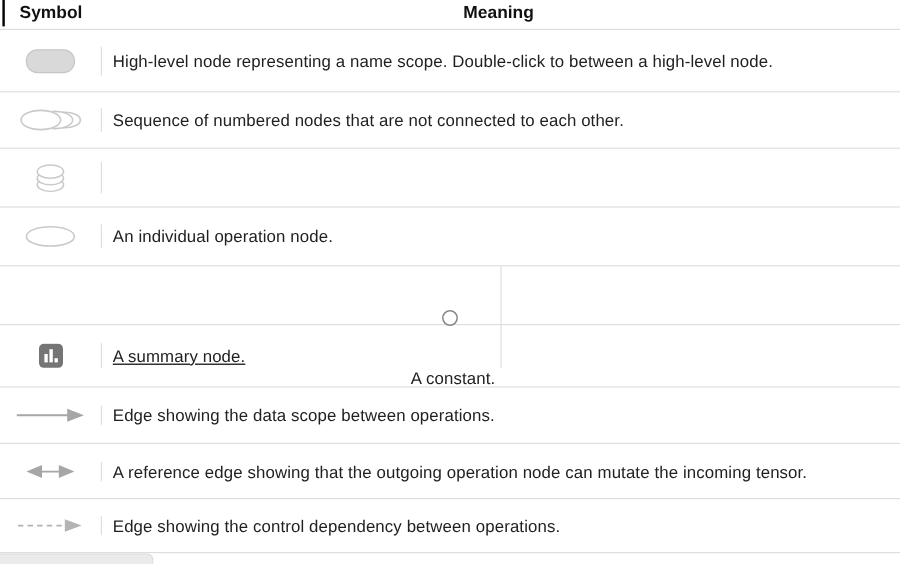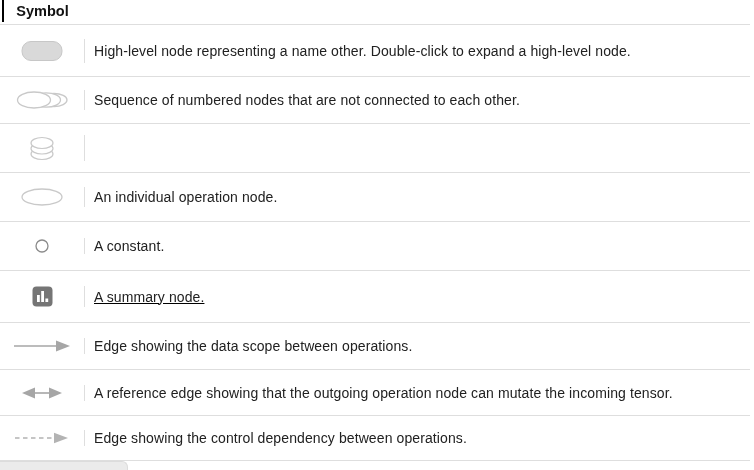--- a/index.html
+++ b/index.html
@@ -18,21 +18,21 @@
   .cell-symbol { width: 85px; flex: 0 0 85px; display: flex; align-items: center; justify-content: center; }
   .cell-meaning { flex: 1 1 auto; display: flex; align-items: center; padding-left: 9px; padding-right: 4px; }
   .t-body .cell-symbol { border-right: 1px solid #dedede; }
   .t-body .cell-meaning { font-size: 14px; color: #212121; letter-spacing: 0.1px; }
 
   
   .t-body .t-row:nth-child(1) { height: 52px; }
   .t-body .t-row:nth-child(2) { height: 47px; }
   .t-body .t-row:nth-child(3) { height: 49px; }
   .t-body .t-row:nth-child(4) { height: 49px; }
-  .t-body .t-row:nth-child(5) { height: 49px; }
+  .t-body .t-row:nth-child(5) { height: 49px; flex-direction: column; }
   .t-body .t-row:nth-child(6) { height: 52px; text-decoration: underline; }
   .t-body .t-row:nth-child(7) { height: 47px; }
   .t-body .t-row:nth-child(8) { height: 46px; }
   .t-body .t-row:nth-child(9) { height: 45px; }
 
   .header-left-tick {
     position: absolute; left: 2px; top: 0; width: 2px; height: 22px; background: #000000;
   }
   .hscrollbar-thumb {
     position: absolute; left: 0; bottom: 0; width: 128px; height: 9px;
@@ -45,31 +45,32 @@
 <body>
 
 <div class="page">
 
   <div class="header-left-tick"></div>
 
   <div class="symbol-table">
 
     <div class="t-row t-header">
       <div class="cell cell-symbol">Symbol</div>
+      <div class="cell cell-meaning" style="justify-content:center; padding-left:0;">Meaning</div>
     </div>
 
     <div class="t-body">
 
       <div class="t-row">
         <div class="cell-symbol">
           <svg width="46" height="24" viewBox="0 0 46 24">
             <rect x="3" y="2.5" width="40" height="19" rx="9" fill="#d9d9d9" stroke="#c7c7c7" stroke-width="1"></rect>
           </svg>
         </div>
-        <div class="cell-meaning">High-level node representing a name other. Double-click to expand a high-level node.</div>
+        <div class="cell-meaning">High-level node representing a name scope. Double-click to between a high-level node.</div>
       </div>
 
       <div class="t-row">
         <div class="cell-symbol">
           <svg width="54" height="20" viewBox="0 0 54 20">
             <ellipse cx="39" cy="10" rx="13" ry="6.5" fill="#ffffff" stroke="#c9c9c9" stroke-width="1.3"></ellipse>
             <ellipse cx="31" cy="10" rx="14.5" ry="7.2" fill="#ffffff" stroke="#c9c9c9" stroke-width="1.3"></ellipse>
             <ellipse cx="19" cy="10" rx="16.5" ry="8" fill="#ffffff" stroke="#c9c9c9" stroke-width="1.3"></ellipse>
           </svg>
         </div>

